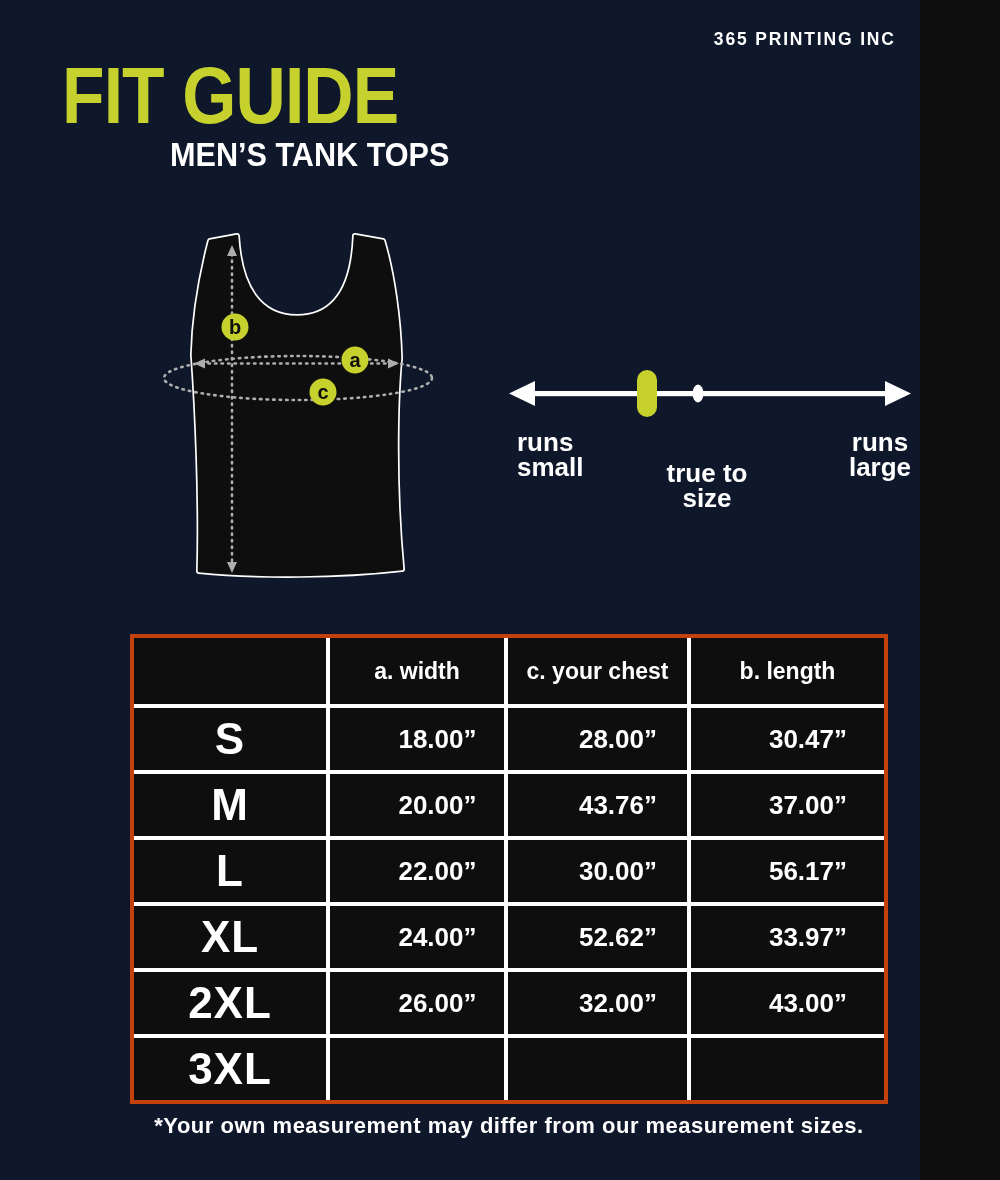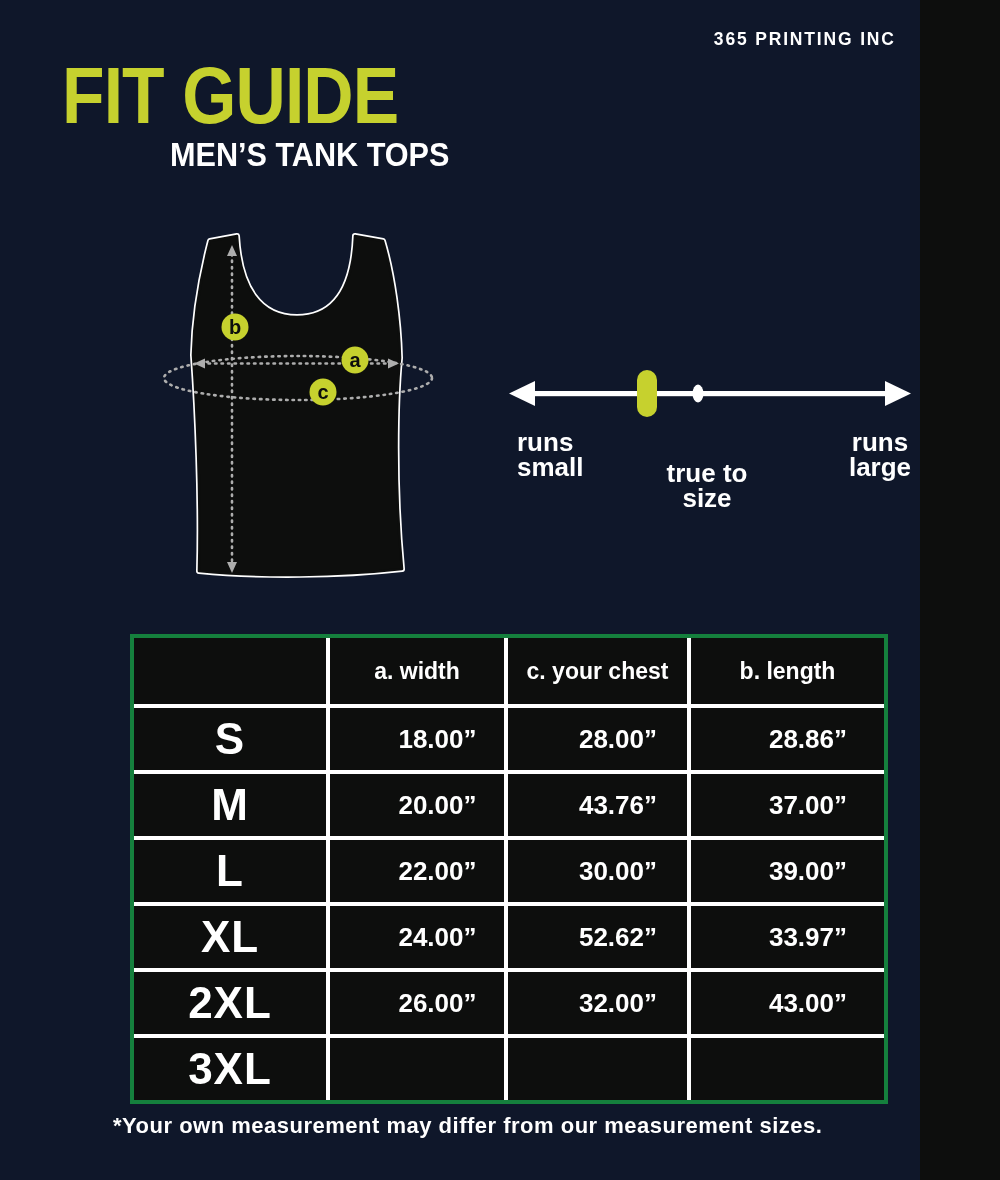--- a/index.html
+++ b/index.html
@@ -17,29 +17,29 @@
   .tank-svg{position:absolute;left:150px;top:220px;}
   .scale-svg{position:absolute;left:505px;top:358px;}
 
   .scale-label{position:absolute;font-size:26px;font-weight:bold;line-height:.95;color:#fff;}
   .scale-label div{white-space:nowrap;}
   .lbl-left{left:517px;top:430px;text-align:left;}
   .lbl-center{left:627px;top:430px;width:160px;text-align:center;margin-top:31px;}
   .lbl-right{left:810px;top:430px;width:140px;text-align:center;}
 
   .size-table{position:absolute;left:130px;top:634px;width:758px;height:470px;
-              box-sizing:border-box;border:4px solid #15803d;background:#fff;
+              box-sizing:border-box;border:4px solid #c2410c;background:#fff;
               display:grid;grid-template-columns:192px 174px 179px 1fr;
               grid-template-rows:66px repeat(6,1fr);gap:4px;}
   .cell{background:#0d0e0d;display:flex;align-items:center;justify-content:center;}
   .cell.hdr{font-size:23px;font-weight:bold;}
   .cell.size{font-size:44px;font-weight:bold;letter-spacing:1px;}
   .cell.val{font-size:26px;font-weight:bold;padding-left:41px;}
 
-  .footnote{position:absolute;left:113px;top:1113px;width:758px;
+  .footnote{position:absolute;left:130px;top:1113px;width:758px;text-align:center;
             font-size:22px;font-weight:bold;letter-spacing:.5px;color:#fff;white-space:nowrap;}
 </style>
 </head>
 <body>
 
 <div class="canvas">
 
   <div class="brand">365 PRINTING INC</div>
   <div class="title">FIT GUIDE</div>
   <div class="subtitle">MEN’S TANK TOPS</div>
@@ -96,31 +96,31 @@
 
   <div class="size-table">
     <div class="cell hdr"></div>
     <div class="cell hdr">a. width</div>
     <div class="cell hdr">c. your chest</div>
     <div class="cell hdr">b. length</div>
 
     <div class="cell size">S</div>
     <div class="cell val">18.00”</div>
     <div class="cell val">28.00”</div>
-    <div class="cell val">28.86”</div>
+    <div class="cell val">30.47”</div>
 
     <div class="cell size">M</div>
     <div class="cell val">20.00”</div>
     <div class="cell val">43.76”</div>
     <div class="cell val">37.00”</div>
 
     <div class="cell size">L</div>
     <div class="cell val">22.00”</div>
     <div class="cell val">30.00”</div>
-    <div class="cell val">39.00”</div>
+    <div class="cell val">56.17”</div>
 
     <div class="cell size">XL</div>
     <div class="cell val">24.00”</div>
     <div class="cell val">52.62”</div>
     <div class="cell val">33.97”</div>
 
     <div class="cell size">2XL</div>
     <div class="cell val">26.00”</div>
     <div class="cell val">32.00”</div>
     <div class="cell val">43.00”</div>

